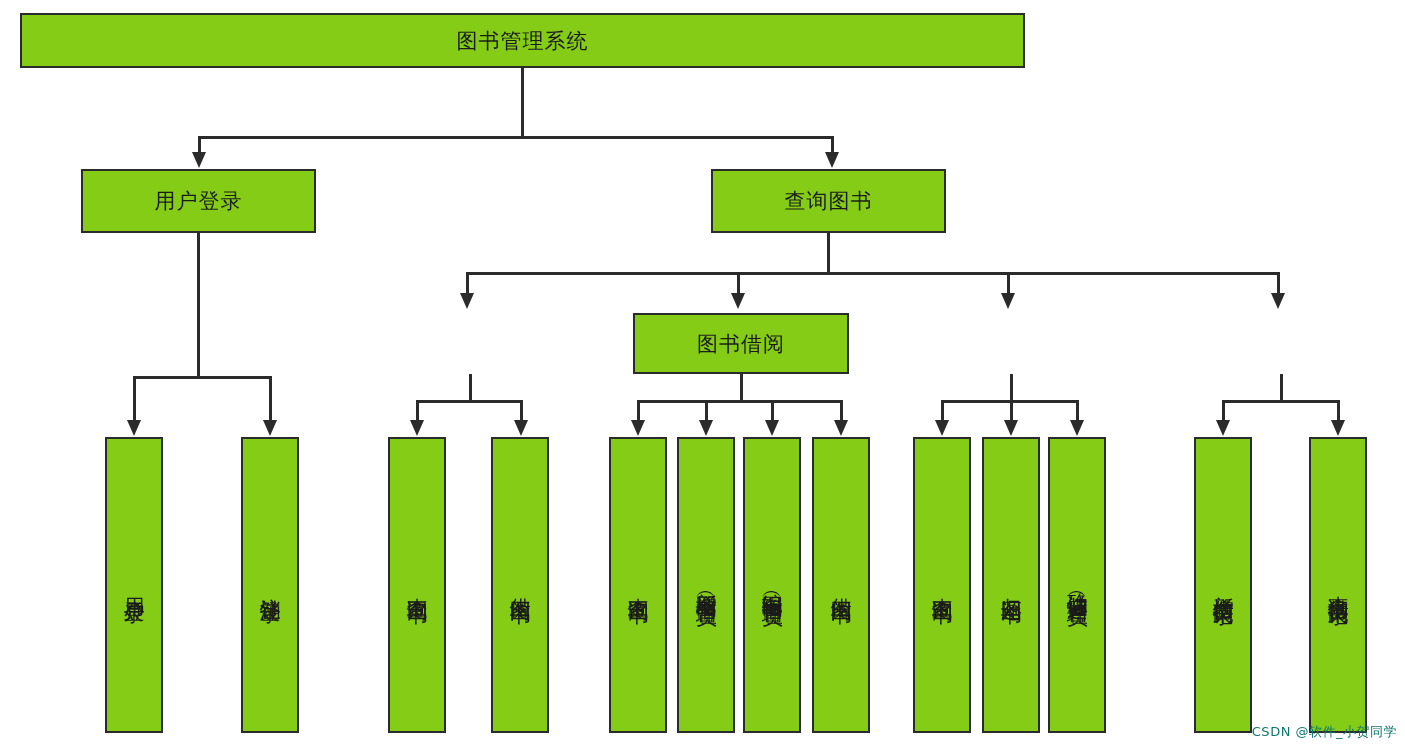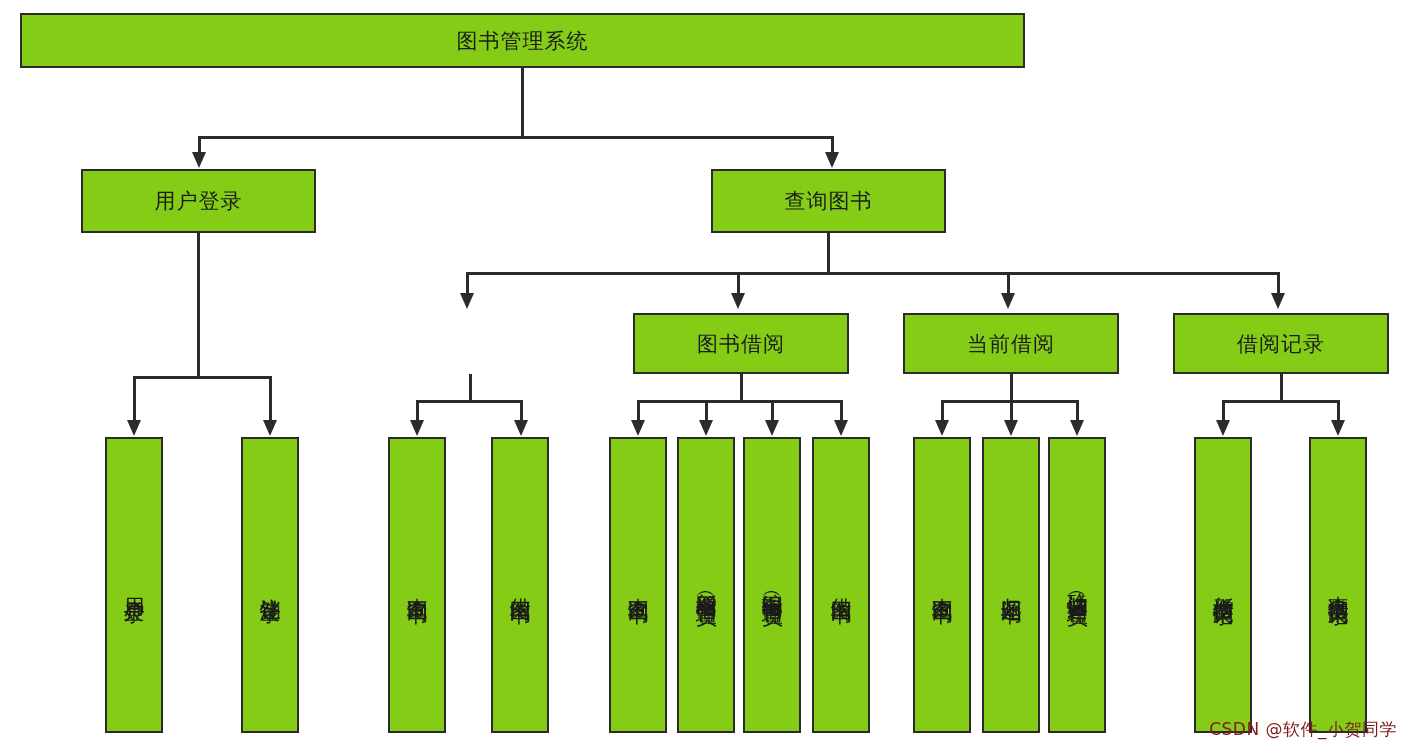--- a/index.html
+++ b/index.html
@@ -54,22 +54,22 @@
     width:0;height:0;
     border-left:7px solid transparent;
     border-right:7px solid transparent;
     border-top:16px solid #2b2b2b;
   }
 
   
   #watermark{
     position:absolute;
     right:8px;bottom:6px;
-    font-size:17px;
-    color:#7f1d1d;
+    font-size:13px;
+    color:#0f766e;
     letter-spacing:0.5px;
     white-space:nowrap;
     user-select:none;
   }
 </style>
 </head>
 <body>
 
 <div id="diagram">
 
@@ -112,27 +112,21 @@
   <div class="arrow" style="left:1001px;top:293px;"></div>
 
   <div class="vline" style="left:1277px;top:272px;height:22px;"></div>
   <div class="arrow" style="left:1271px;top:293px;"></div>
 
 
   <div class="node h" style="left:633px;top:313px;width:216px;height:61px;align-items:center;">
     <span>图书借阅</span>
   </div>
 
-  <div class="node h" style="left:903px;top:313px;width:216px;height:61px;">
-    <span>当前借阅</span>
-  </div>
-
-  <div class="node h" style="left:1173px;top:313px;width:216px;height:61px;">
-    <span>借阅记录</span>
-  </div>
+
 
   <div class="vline" style="left:469px;top:374px;height:28px;"></div>
   <div class="hline" style="left:416px;top:400px;width:106px;"></div>
   <div class="vline" style="left:416px;top:400px;height:21px;"></div>
   <div class="arrow" style="left:410px;top:420px;"></div>
   <div class="vline" style="left:520px;top:400px;height:21px;"></div>
   <div class="arrow" style="left:514px;top:420px;"></div>
 
   <div class="vline" style="left:740px;top:374px;height:28px;"></div>
   <div class="hline" style="left:637px;top:400px;width:205px;"></div>

